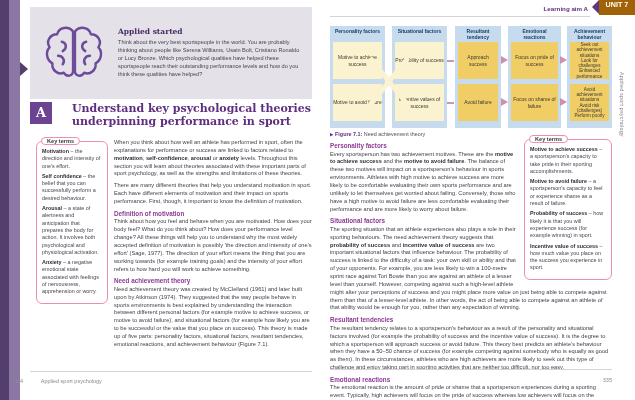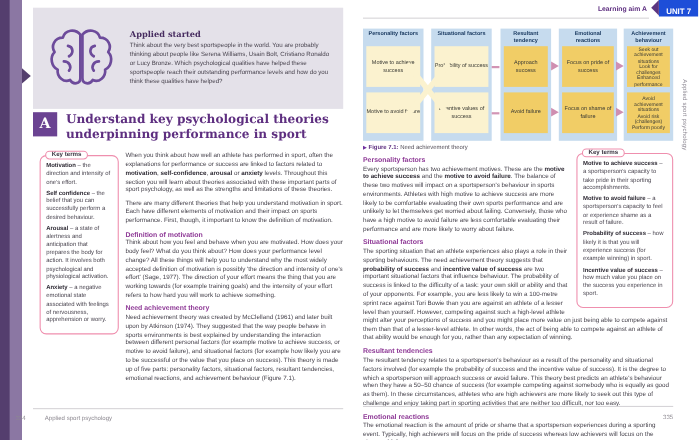--- a/index.html
+++ b/index.html
@@ -14,21 +14,21 @@
   .gs-box{position:absolute;left:30px;top:7px;width:282px;height:92px;background:#e4e1e9;display:flex;align-items:center;}
   .gs-icon{flex:0 0 88px;display:flex;justify-content:center;align-items:center;}
   .gs-text{flex:1;padding:6px 10px 6px 0;}
   .gs-text h3{margin:0 0 3px 0;font-family:"DejaVu Serif","Liberation Serif",serif;
     font-size:7.5px;color:#472c60;}
   .gs-text p{margin:0;font-size:5.6px;line-height:1.4;color:#4a4550;}
   
   .section-head{position:absolute;left:30px;top:102px;width:286px;display:flex;}
   .sec-letter{flex:0 0 22px;height:22px;background:#6b4392;color:#fff;text-align:center;line-height:22px;
     font-family:"DejaVu Serif","Liberation Serif",serif;font-weight:bold;font-size:13px;}
-  .sec-title{margin:0 0 0 8px;font-family:"DejaVu Serif","Liberation Serif",serif;
+  .sec-title{margin:0 0 0 20px;font-family:"DejaVu Serif","Liberation Serif",serif;
     font-size:11px;line-height:1.2;color:#5e2f80;font-weight:bold;}
   
   .kt{border:1.2px solid #ef8fae;border-radius:6px;background:#fff;padding:6px 5px 4px 5px;position:relative;}
   .kt-label{position:absolute;top:-5px;left:4px;background:#fff;border:1.2px solid #ef8fae;border-radius:5px;
     padding:0px 5px;font-size:5.6px;font-weight:bold;color:#3a3440;white-space:nowrap;}
   .kt p{margin:0 0 3px 0;font-size:5.4px;line-height:1.35;color:#4a4550;}
   .kt b{color:#2f2b35;}
   .kt-left{position:absolute;left:36px;top:141px;width:72px;box-sizing:border-box;}
   .kt-right{float:right;width:88px;box-sizing:border-box;margin:0 0 4px 6px;}
   
@@ -51,22 +51,22 @@
   .fig-col5 .fig-box{font-size:4.6px;line-height:1.15;}
   .fig-x{position:absolute;left:0;top:0;pointer-events:none;}
   .fig-dash{position:absolute;width:7px;height:2.4px;background:#d294b4;}
   .fig-arrow{position:absolute;width:0;height:0;border-top:4.5px solid transparent;
     border-bottom:4.5px solid transparent;border-left:7px solid #cf8fb1;}
   .caption{position:absolute;left:330px;top:131px;font-size:5.4px;color:#55505a;}
   .cap-marker{color:#7030a0;font-size:4.6px;}
   .cap-label{color:#5e2f80;}
   
   .aim{position:absolute;left:470px;top:5px;width:118px;text-align:right;font-size:6.2px;font-weight:bold;color:#5e2f80;}
-  .unit-tag{position:absolute;left:599px;top:0;width:36px;height:15px;background:#1d4ed8;color:#fff;
-    font-size:7.2px;font-weight:bold;display:flex;align-items:flex-end;justify-content:center;}
+  .unit-tag{position:absolute;left:599px;top:0;width:36px;height:15px;background:#a16207;color:#fff;
+    font-size:7.2px;font-weight:bold;display:flex;align-items:flex-start;justify-content:center;}
   .unit-tag::before{content:"";position:absolute;left:-7px;top:0;width:0;height:0;
     border-top:7.5px solid transparent;border-bottom:7.5px solid transparent;border-right:7px solid #5c3680;}
   .rule{position:absolute;height:1px;background:#d6d4d8;}
   .rule-top{left:330px;top:16px;width:260px;}
   .rule-left{left:30px;top:371px;width:282px;}
   .rule-right{left:330px;top:369px;width:282px;}
   .folio{position:absolute;font-size:5.5px;color:#8c8890;}
   .folio-left{left:14px;top:378px;}
   .folio-left .folio-title{margin-left:16px;}
   .folio-right{left:560px;top:377px;width:52px;text-align:right;}

